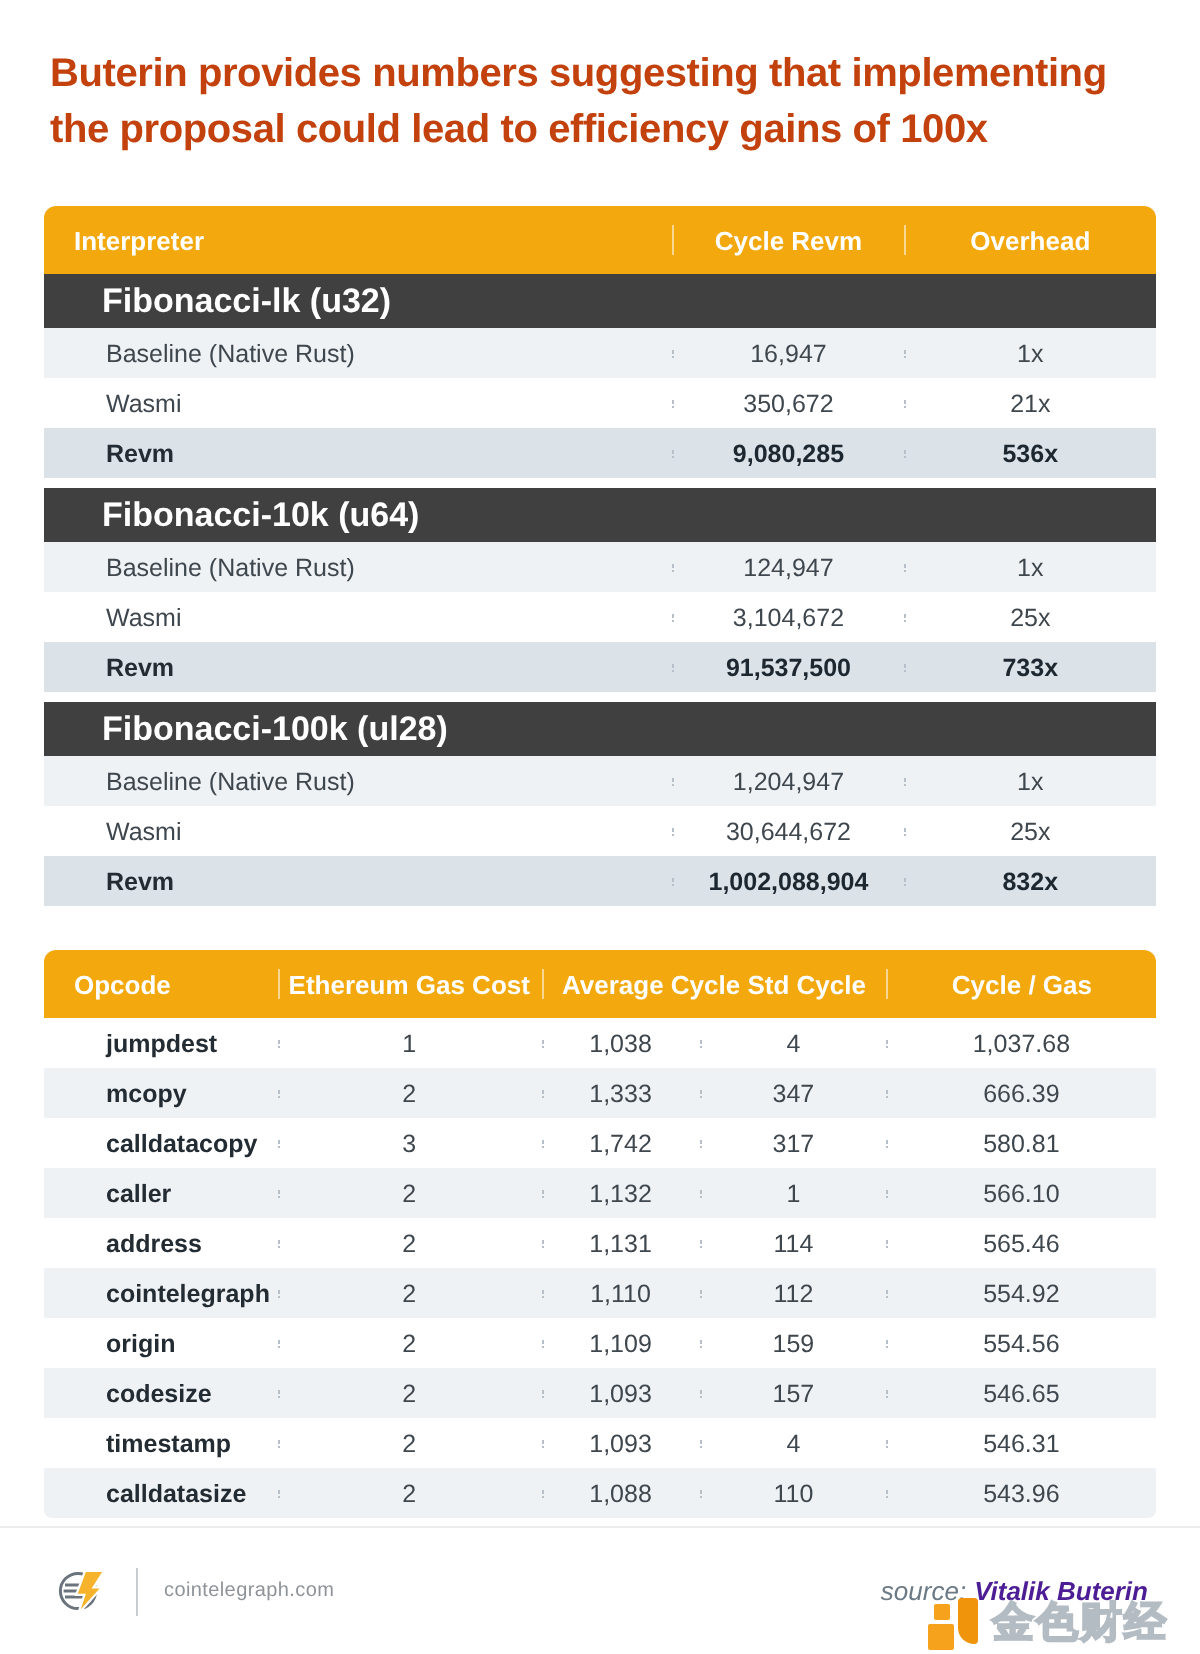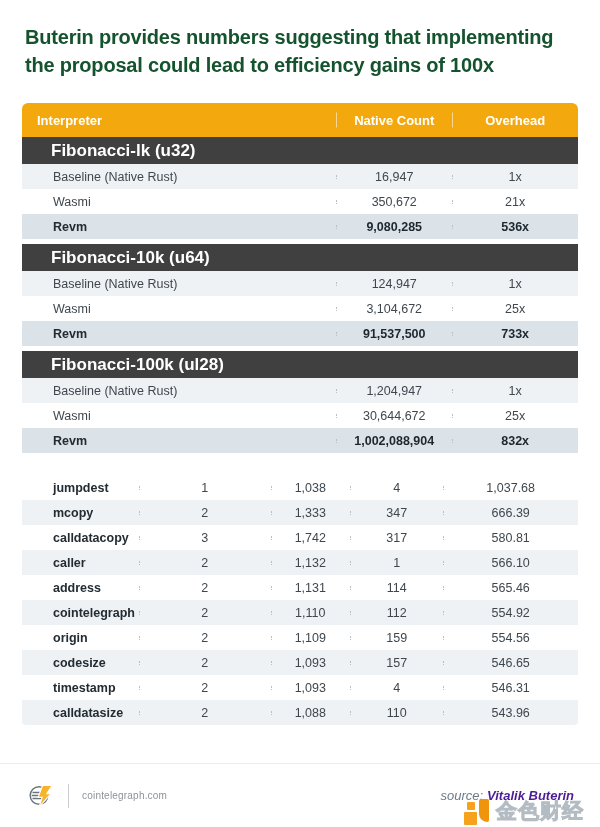--- a/index.html
+++ b/index.html
@@ -2,21 +2,21 @@
 <html><head>
 <meta charset="utf-8">
 <style>
   * { margin:0; padding:0; box-sizing:border-box; }
   html,body { background:#ffffff; }
   body { font-family:"Liberation Sans", sans-serif; }
   .page { position:relative; width:600px; height:827px; background:#fff; overflow:hidden; }
 
   .title {
     margin:24px 25px 0 25px; max-width:556px;
-    font-size:20px; line-height:1.38; font-weight:700; color:#14532d;
+    font-size:20px; line-height:1.38; font-weight:700; color:#c2410c;
     letter-spacing:-0.2px;
   }
 
   .table { position:absolute; left:22px; width:556px; }
   .t1 { top:103px; }
   .t2 { top:475px; }
 
   .t-head {
     height:34px; background:#f3a90e; color:#ffffff;
     border-radius:6px 6px 0 0; display:grid; align-items:center;
@@ -80,21 +80,21 @@
 </head>
 <body>
 
 <div class="page">
 
   <h1 class="title">Buterin provides numbers suggesting that implementing the proposal could lead to efficiency gains of 100x</h1>
 
   <section class="table t1">
     <div class="t-head t1-grid">
       <div class="th left">Interpreter</div>
-      <div class="th sep">Native Count</div>
+      <div class="th sep">Cycle Revm</div>
       <div class="th sep">Overhead</div>
     </div>
     <div id="t1-body">
         <div class="sec">
           <div class="sec-head">Fibonacci-lk (u32)</div>
           <div class="row t1-grid light">
             <div class="cell-name">Baseline (Native Rust)</div>
             <div class="num">16,947</div>
             <div class="num">1x</div>
           </div>
@@ -142,20 +142,26 @@
           <div class="row t1-grid hl">
             <div class="cell-name b">Revm</div>
             <div class="num">1,002,088,904</div>
             <div class="num">832x</div>
           </div>
         </div>
       </div>
   </section>
 
   <section class="table t2">
+    <div class="t-head t2-hgrid">
+      <div class="th left">Opcode</div>
+      <div class="th sep">Ethereum Gas Cost</div>
+      <div class="th sep">Average Cycle Std Cycle</div>
+      <div class="th sep">Cycle / Gas</div>
+    </div>
     <div id="t2-body">
         <div class="row t2-rgrid white">
           <div class="cell-name b">jumpdest</div>
           <div class="num">1</div>
           <div class="num">1,038</div>
           <div class="num">4</div>
           <div class="num">1,037.68</div>
         </div>
         <div class="row t2-rgrid light">
           <div class="cell-name b">mcopy</div>

